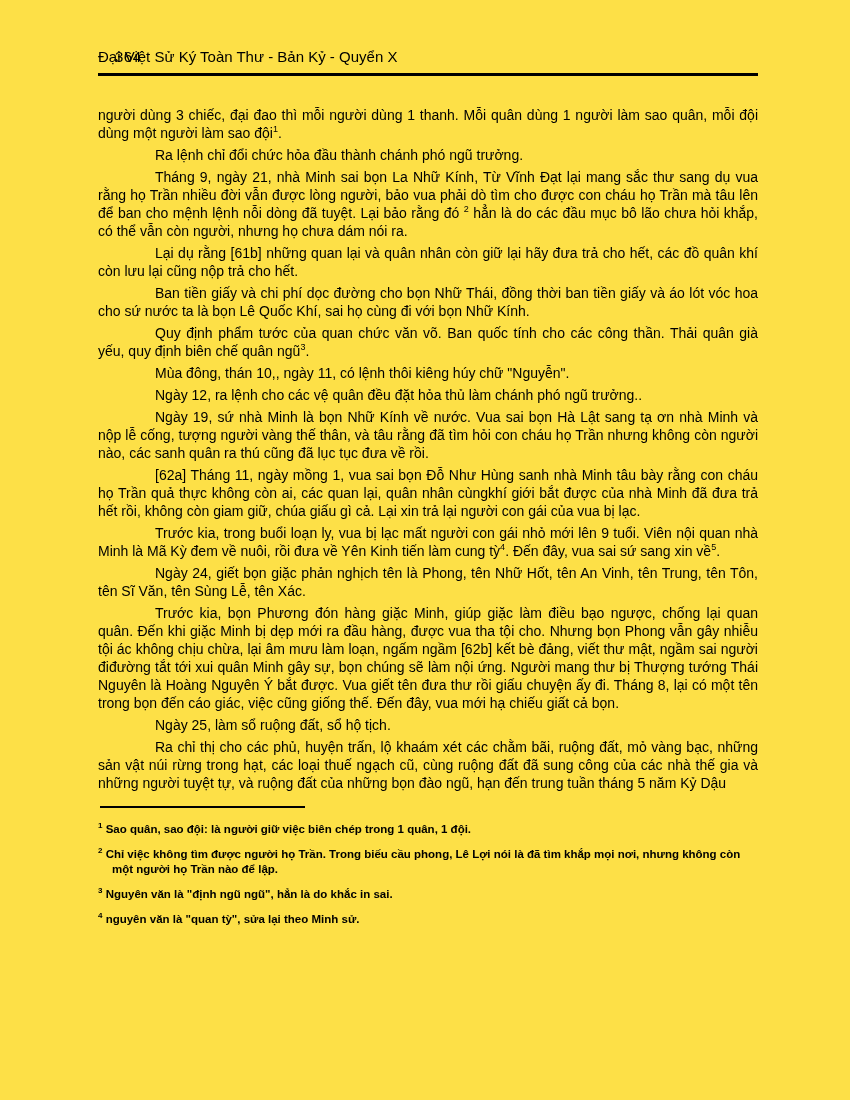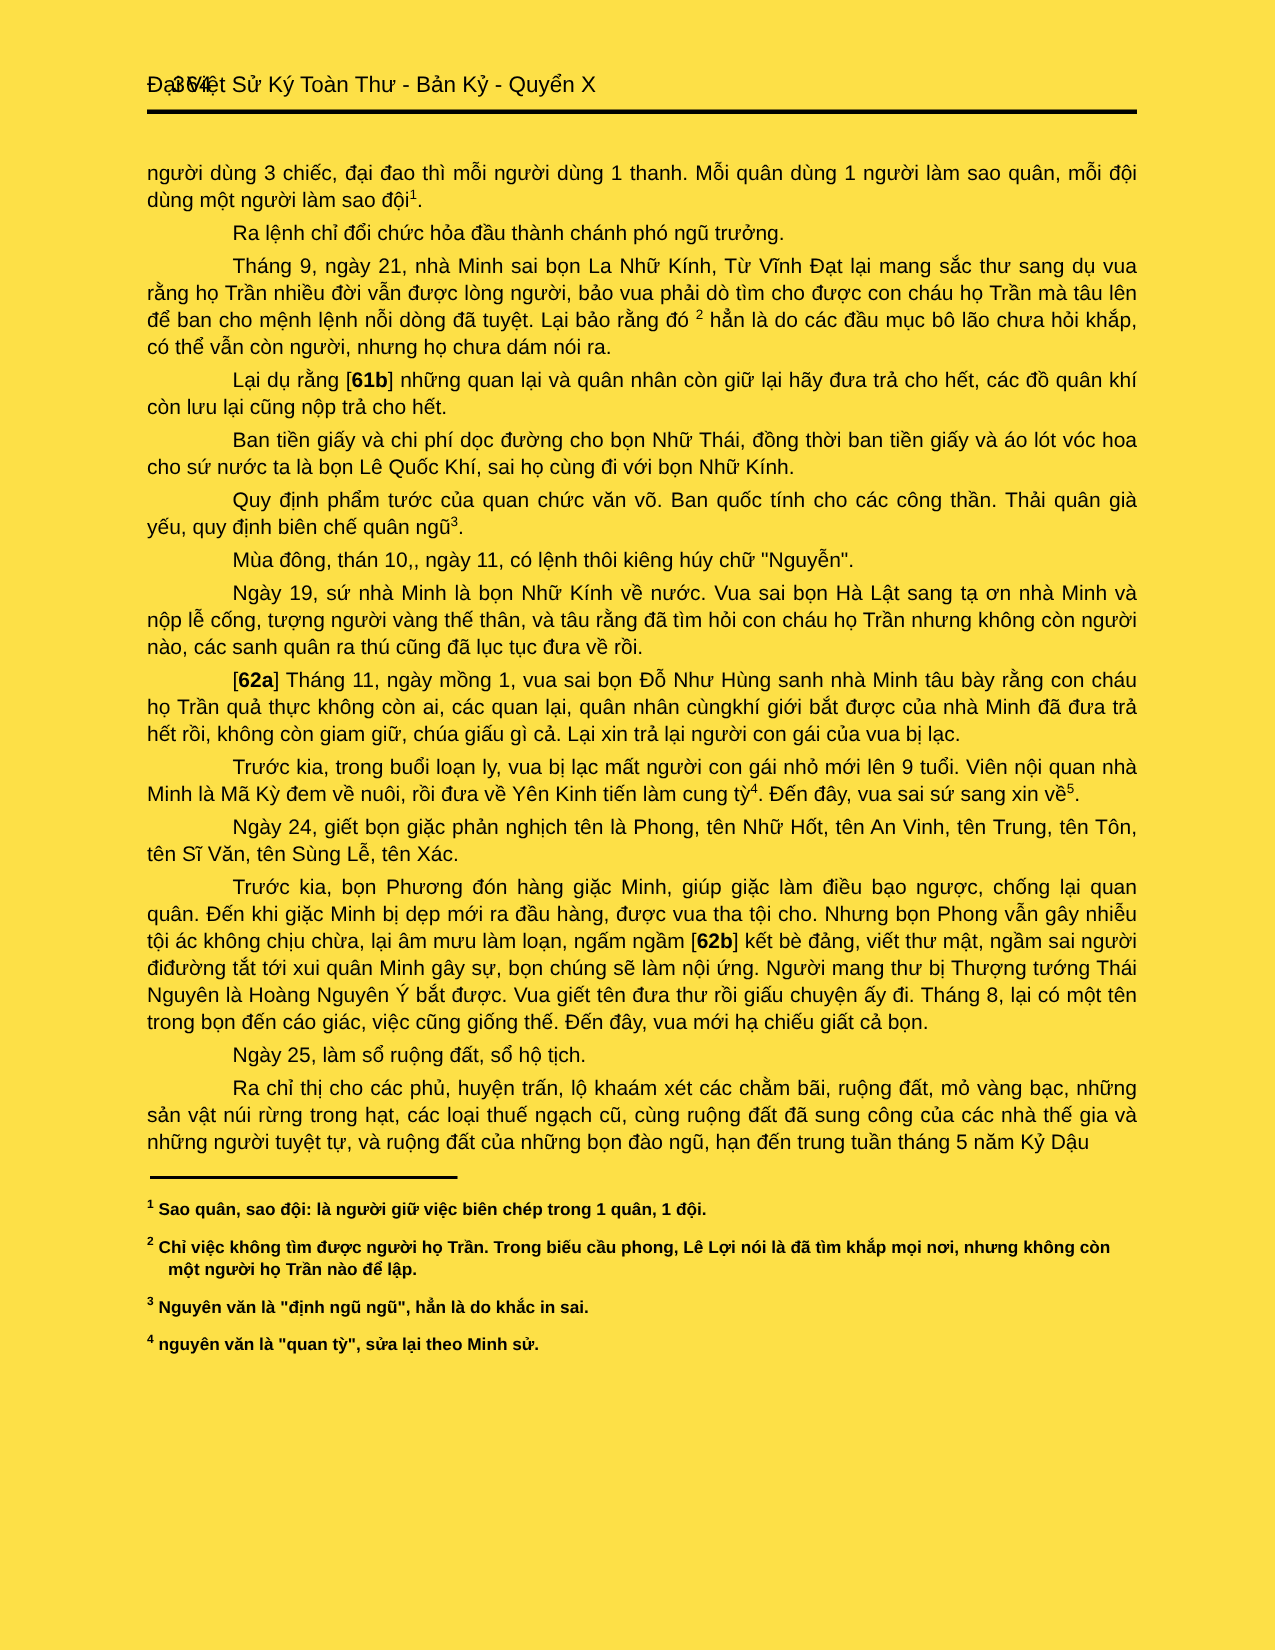--- a/index.html
+++ b/index.html
@@ -27,21 +27,21 @@
     margin: 0 0 4px 0;
     text-indent: 57px;
     text-align: justify;
   }
   .body-text p.para.cont { text-indent: 0; }
   sup {
     font-size: 9px;
     line-height: 0;
     vertical-align: super;
   }
-  b { font-weight: bold; }
+  b { font-weight: normal; }
   .footnote-sep {
     width: 205px;
     height: 2px;
     background: #000000;
     margin: 14px 0 14px 2px;
   }
   .footnotes { font-size: 11.5px; line-height: 15px; }
   .footnotes p.footnote {
     margin: 0 0 10px 0;
     padding-left: 14px;
@@ -63,20 +63,21 @@
     <div class="header-rule"></div>
 
     <div class="body-text">
         <p class="para cont">người dùng 3 chiếc, đại đao thì mỗi người dùng 1 thanh. Mỗi quân dùng 1 người làm sao quân, mỗi đội dùng một người làm sao đội<sup>1</sup>.</p>
         <p class="para">Ra lệnh chỉ đổi chức hỏa đầu thành chánh phó ngũ trưởng.</p>
         <p class="para">Tháng 9, ngày 21, nhà Minh sai bọn La Nhữ Kính, Từ Vĩnh Đạt lại mang sắc thư sang dụ vua rằng họ Trần nhiều đời vẫn được lòng người, bảo vua phải dò tìm cho được con cháu họ Trần mà tâu lên để ban cho mệnh lệnh nỗi dòng đã tuyệt. Lại bảo rằng đó <sup>2</sup> hẳn là do các đầu mục bô lão chưa hỏi khắp, có thể vẫn còn người, nhưng họ chưa dám nói ra.</p>
         <p class="para">Lại dụ rằng [<b>61b</b>] những quan lại và quân nhân còn giữ lại hãy đưa trả cho hết, các đồ quân khí còn lưu lại cũng nộp trả cho hết.</p>
         <p class="para">Ban tiền giấy và chi phí dọc đường cho bọn Nhữ Thái, đồng thời ban tiền giấy và áo lót vóc hoa cho sứ nước ta là bọn Lê Quốc Khí, sai họ cùng đi với bọn Nhữ Kính.</p>
         <p class="para">Quy định phẩm tước của quan chức văn võ. Ban quốc tính cho các công thần. Thải quân già yếu, quy định biên chế quân ngũ<sup>3</sup>.</p>
         <p class="para">Mùa đông, thán 10,, ngày 11, có lệnh thôi kiêng húy chữ "Nguyễn".</p>
+        <p class="para">Ngày 12, ra lệnh cho các vệ quân đều đặt hỏa thủ làm chánh phó ngũ trưởng..</p>
         <p class="para">Ngày 19, sứ nhà Minh là bọn Nhữ Kính về nước. Vua sai bọn Hà Lật sang tạ ơn nhà Minh và nộp lễ cống, tượng người vàng thế thân, và tâu rằng đã tìm hỏi con cháu họ Trần nhưng không còn người nào, các sanh quân ra thú cũng đã lục tục đưa về rồi.</p>
         <p class="para">[<b>62a</b>] Tháng 11, ngày mồng 1, vua sai bọn Đỗ Như Hùng sanh nhà Minh tâu bày rằng con cháu họ Trần quả thực không còn ai, các quan lại, quân nhân cùngkhí giới bắt được của nhà Minh đã đưa trả hết rồi, không còn giam giữ, chúa giấu gì cả. Lại xin trả lại người con gái của vua bị lạc.</p>
         <p class="para">Trước kia, trong buổi loạn ly, vua bị lạc mất người con gái nhỏ mới lên 9 tuổi. Viên nội quan nhà Minh là Mã Kỳ đem về nuôi, rồi đưa về Yên Kinh tiến làm cung tỳ<sup>4</sup>. Đến đây, vua sai sứ sang xin về<sup>5</sup>.</p>
         <p class="para">Ngày 24, giết bọn giặc phản nghịch tên là Phong, tên Nhữ Hốt, tên An Vinh, tên Trung, tên Tôn, tên Sĩ Văn, tên Sùng Lễ, tên Xác.</p>
         <p class="para">Trước kia, bọn Phương đón hàng giặc Minh, giúp giặc làm điều bạo ngược, chống lại quan quân. Đến khi giặc Minh bị dẹp mới ra đầu hàng, được vua tha tội cho. Nhưng bọn Phong vẫn gây nhiễu tội ác không chịu chừa, lại âm mưu làm loạn, ngấm ngầm [<b>62b</b>] kết bè đảng, viết thư mật, ngầm sai người điđường tắt tới xui quân Minh gây sự, bọn chúng sẽ làm nội ứng. Người mang thư bị Thượng tướng Thái Nguyên là Hoàng Nguyên Ý bắt được. Vua giết tên đưa thư rồi giấu chuyện ấy đi. Tháng 8, lại có một tên trong bọn đến cáo giác, việc cũng giống thế. Đến đây, vua mới hạ chiếu giất cả bọn.</p>
         <p class="para">Ngày 25, làm sổ ruộng đất, sổ hộ tịch.</p>
         <p class="para">Ra chỉ thị cho các phủ, huyện trấn, lộ khaám xét các chằm bãi, ruộng đất, mỏ vàng bạc, những sản vật núi rừng trong hạt, các loại thuế ngạch cũ, cùng ruộng đất đã sung công của các nhà thế gia và những người tuyệt tự, và ruộng đất của những bọn đào ngũ, hạn đến trung tuần tháng 5 năm Kỷ Dậu</p>
       </div>
 
     <div class="footnote-sep"></div>

